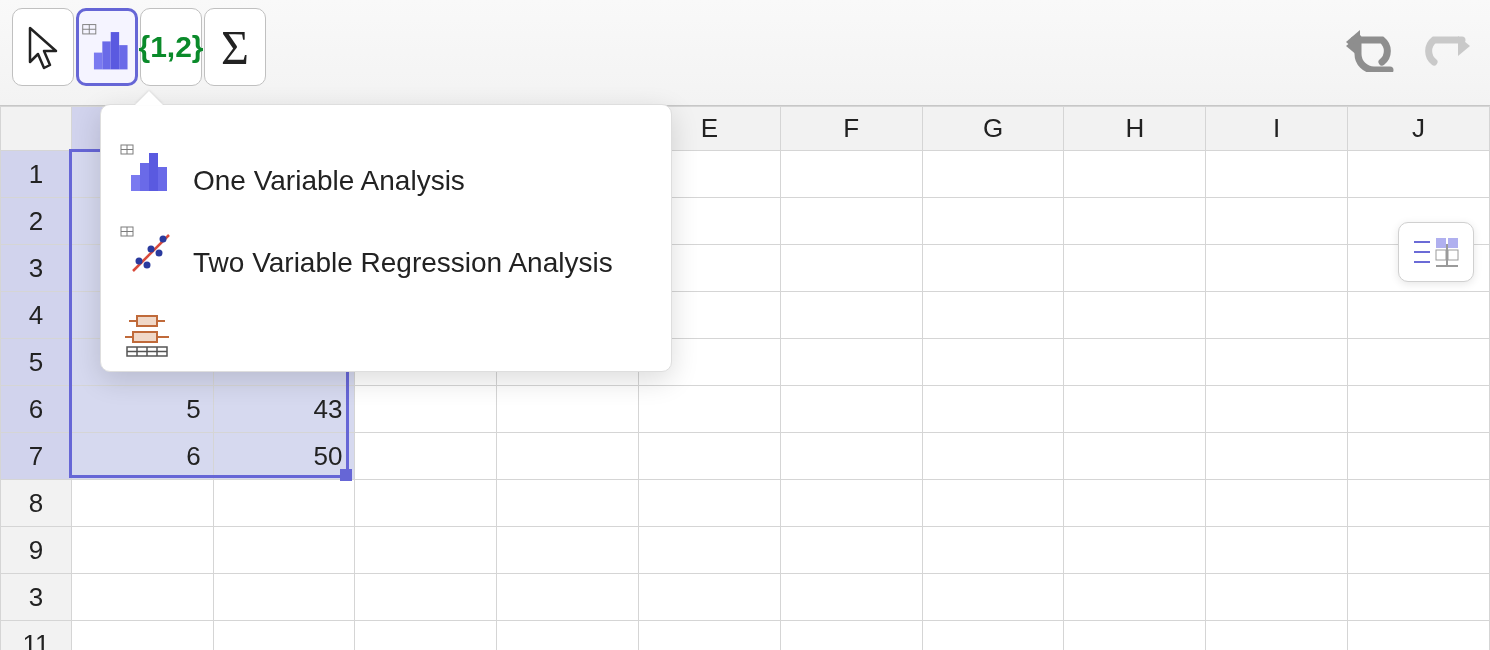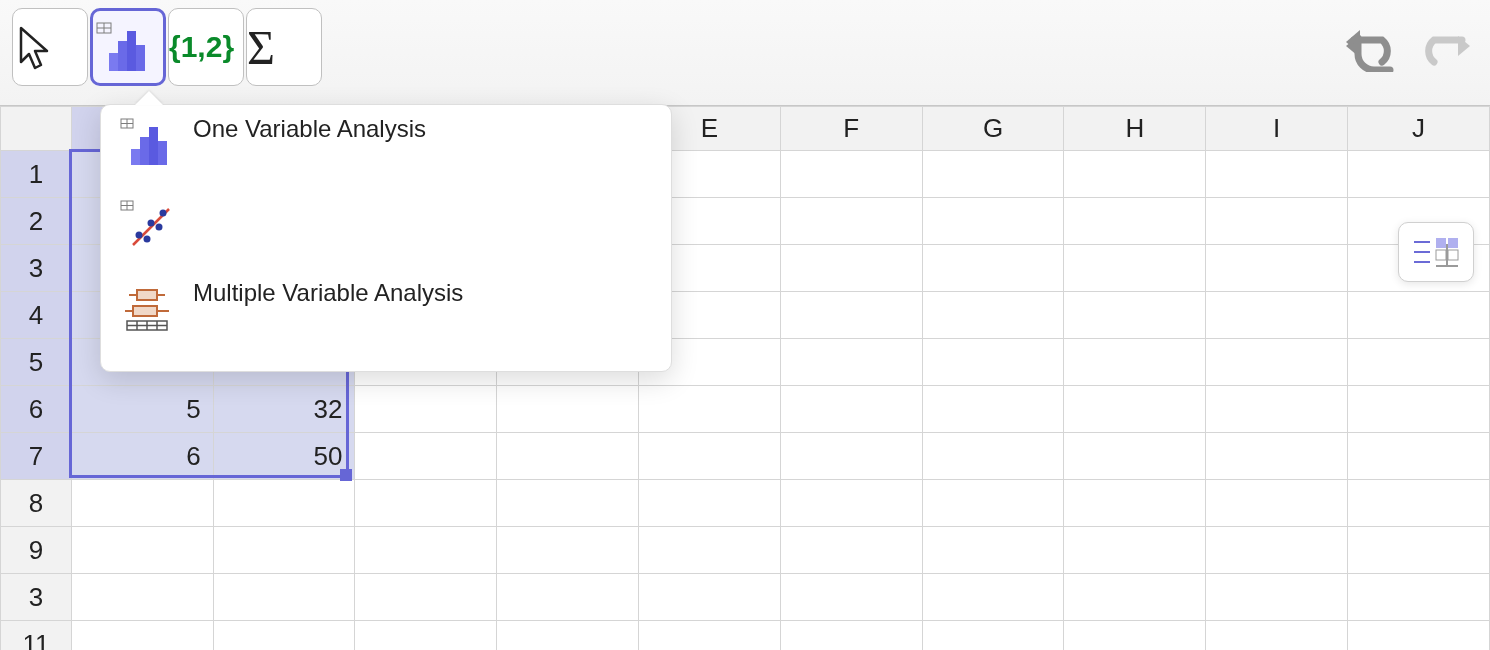--- a/index.html
+++ b/index.html
@@ -8,26 +8,26 @@
   .toolbar {
     height: 106px;
     background: linear-gradient(#f9f9f9, #f3f3f3);
     border-bottom: 1px solid #c7c7c7;
     display: flex;
     align-items: flex-start;
     padding: 8px 12px 0 12px;
     position: relative;
   }
   .tool-btn {
-    width: 76px; height: 78px;
+    width: 62px; height: 78px;
     border: 1px solid #c0c0c0;
     border-radius: 10px;
     background: #fff;
     margin-right: 2px;
-    display: flex; align-items: center; justify-content: flex-start;
+    display: flex; align-items: center; justify-content: center;
     cursor: pointer;
   }
   .tool-btn.active {
     border: 3px solid #6666d6;
     background: #f5f4ff;
   }
   .toolbar-right {
     position: absolute; right: 18px; top: 24px;
     display: flex; gap: 16px;
   }
@@ -81,26 +81,26 @@
     content: "";
     position: absolute;
     top: -14px; left: 34px;
     width: 0; height: 0;
     border-left: 14px solid transparent;
     border-right: 14px solid transparent;
     border-bottom: 14px solid #fff;
     filter: drop-shadow(0 -1px 1px rgba(0,0,0,.1));
   }
   .dd-item {
-    display: flex; align-items: flex-start;
+    display: flex; align-items: flex-end;
     height: 82px;
     padding: 0 18px;
     gap: 18px;
     cursor: pointer;
-    font-size: 24px;
+    font-size: 28px;
     color: #222;
   }
   .dd-icon { width: 56px; height: 56px; display: flex; align-items: center; justify-content: center; flex-shrink: 0; }
   
   .float-btn {
     position: absolute;
     top: 116px; right: 16px;
     width: 76px; height: 60px;
     border: 1px solid #d0d0d0;
     border-radius: 10px;
@@ -254,21 +254,21 @@
           <td></td>
           <td></td>
           <td></td>
           <td></td>
           <td></td>
           <td></td>
         </tr>
         <tr>
           <th class="sel-hdr">6</th>
           <td class="sel-cell">5</td>
-          <td class="sel-cell">32</td>
+          <td class="sel-cell">43</td>
           <td></td>
           <td></td>
           <td></td>
           <td></td>
           <td></td>
           <td></td>
           <td></td>
           <td></td>
         </tr>
         <tr>
@@ -386,20 +386,21 @@
             <line x1="8" y1="2" x2="8" y2="11"></line>
         </g>
         <line x1="14" y1="46" x2="50" y2="10" stroke="#d94a3a" stroke-width="2.5"></line>
         <circle cx="20" cy="36" r="3.5" fill="#2a3a9e"></circle>
         <circle cx="28" cy="40" r="3.5" fill="#2a3a9e"></circle>
         <circle cx="32" cy="24" r="3.5" fill="#2a3a9e"></circle>
         <circle cx="40" cy="28" r="3.5" fill="#2a3a9e"></circle>
         <circle cx="44" cy="14" r="3.5" fill="#2a3a9e"></circle>
       </svg>
     </div>
+    <span>Two Variable Regression Analysis</span>
   </div>
   <div class="dd-item">
     <div class="dd-icon">
       <svg width="56" height="52" viewBox="0 0 56 52">
         <g stroke="#c06a3a" stroke-width="2" fill="none">
           <line x1="10" y1="14" x2="18" y2="14"></line>
             <rect x="18" y="9" width="20" height="10" fill="#f0d8c8"></rect>
             <line x1="38" y1="14" x2="46" y2="14"></line>
           <line x1="10" y1="14" x2="10" y2="14"></line>
           <line x1="6" y1="30" x2="14" y2="30"></line>
@@ -408,15 +409,14 @@
         </g>
         <g stroke="#555" stroke-width="1.5" fill="none">
           <rect x="8" y="40" width="40" height="9"></rect>
           <line x1="8" y1="44.5" x2="48" y2="44.5"></line>
           <line x1="18" y1="40" x2="18" y2="49"></line>
             <line x1="28" y1="40" x2="28" y2="49"></line>
             <line x1="38" y1="40" x2="38" y2="49"></line>
         </g>
       </svg>
     </div>
-    <span>Multiple Variable Analysis</span>
   </div>
 </div>
 
 </body></html>

